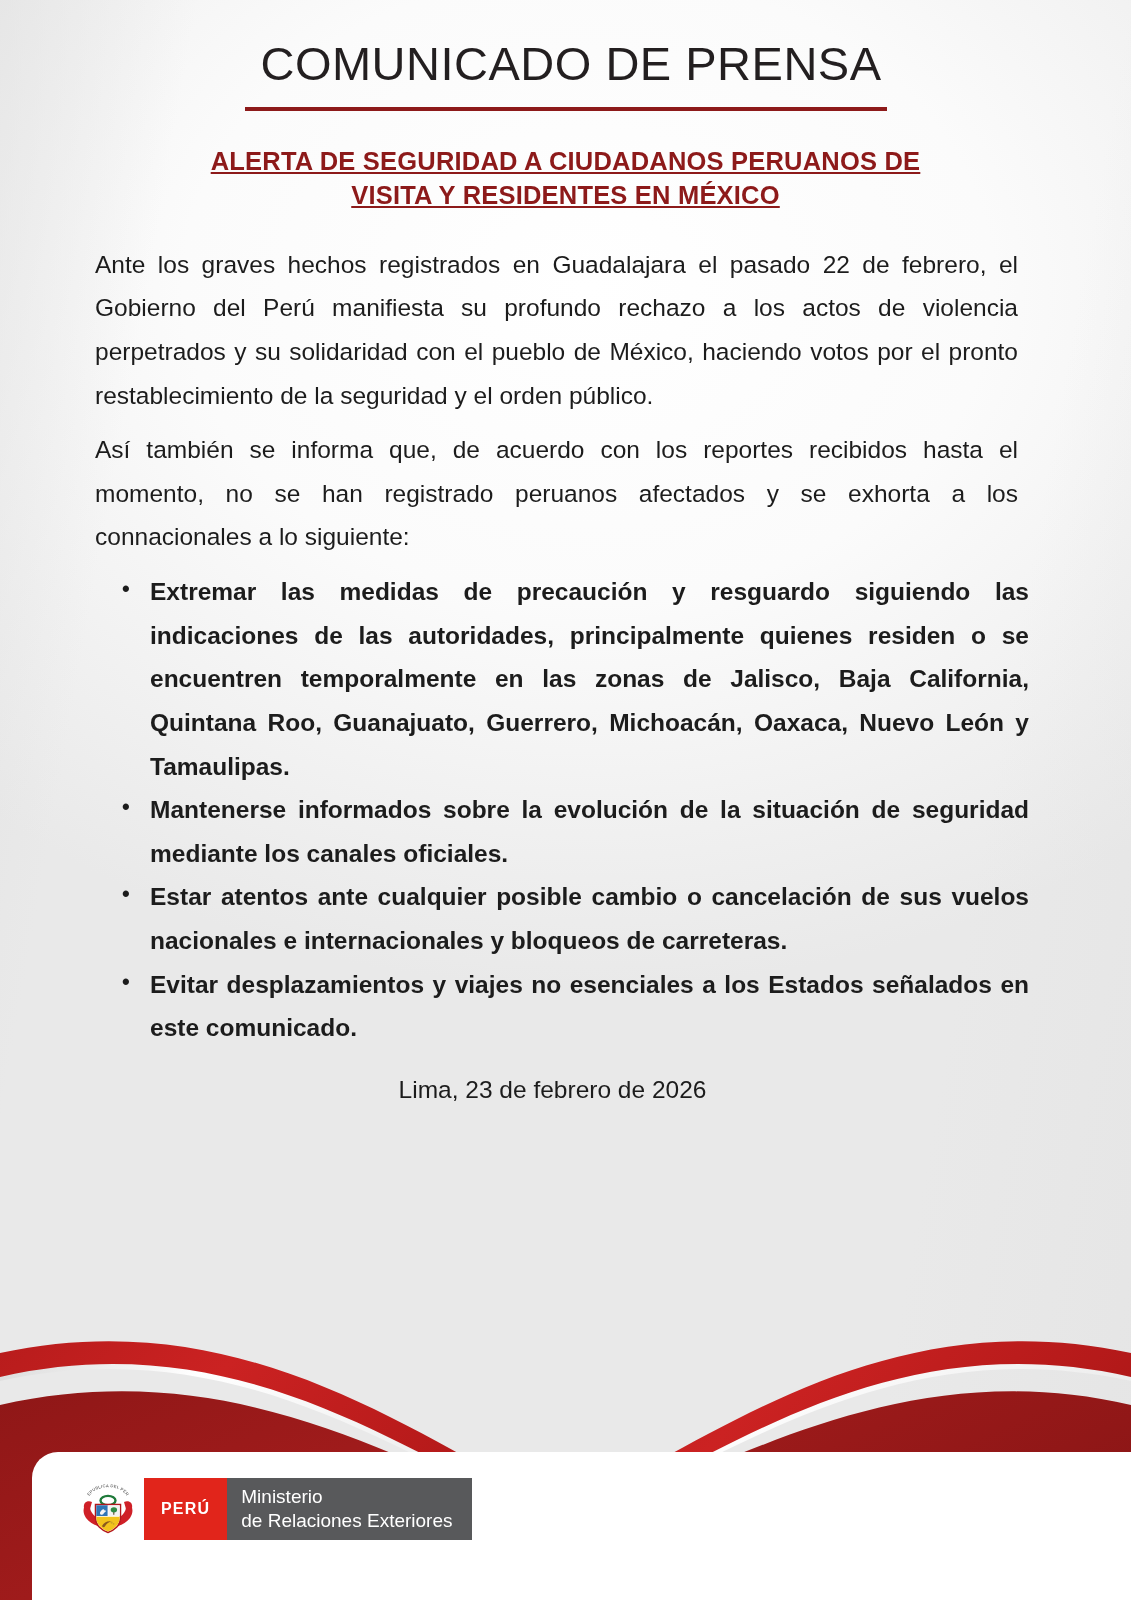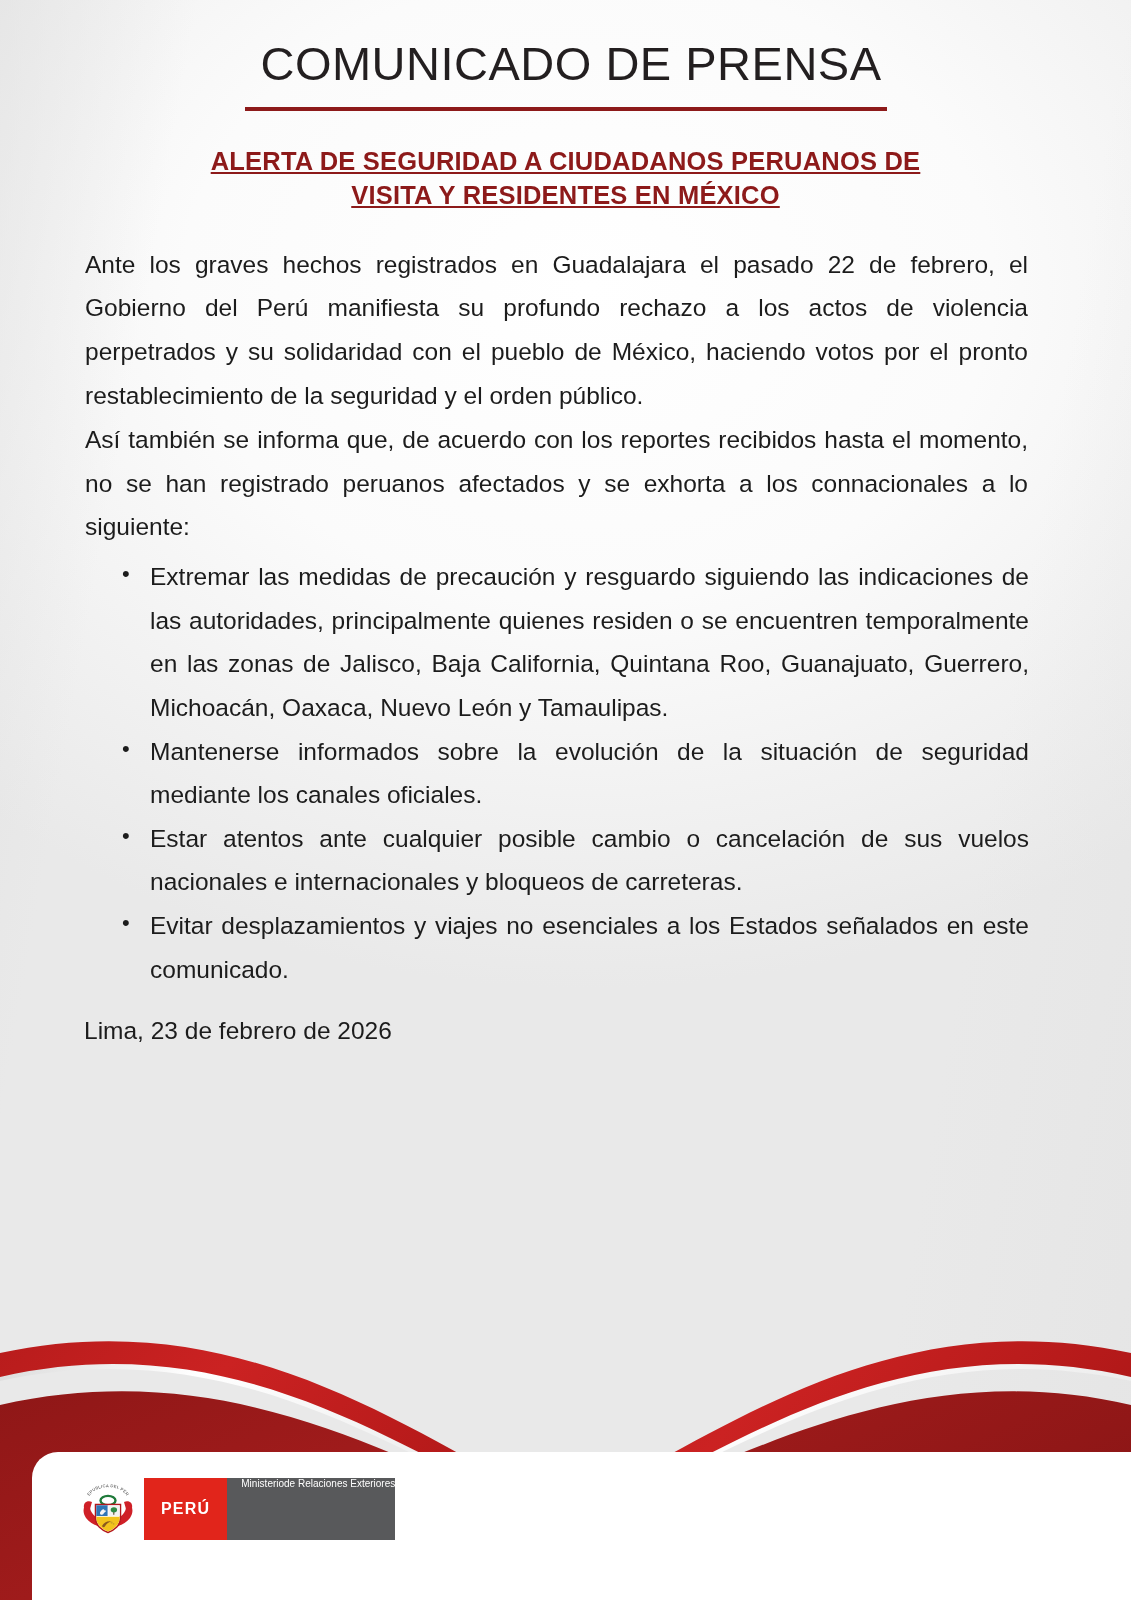--- a/index.html
+++ b/index.html
@@ -75,46 +75,47 @@
   .doc-subtitle .sub-line { display: block; text-decoration: underline; }
 
   
   .body-wrap {
     margin: 30px 102px 0 84px;
     color: #1c1c1c;
     font-size: 24.5px;
     line-height: 1.78;
   }
   p.para {
-    margin: 1px;
+    margin: 11px;
     text-align: justify;
     text-justify: inter-word;
   }
   ul.bullets {
     margin: 6px 0 0 0;
     padding-left: 66px;
     list-style: none;
   }
   ul.bullets > li {
     position: relative;
     text-align: justify;
     text-justify: inter-word;
     margin: 0 0 0 0;
+    font-weight: bold;
   }
   ul.bullets > li::before {
     content: "\2022";
     position: absolute;
     left: -28px;
     top: -1px;
     font-size: 22px;
     color: #1c1c1c;
   }
   .signoff {
     margin: 18px 8px 0 0;
-    text-align: left;
+    text-align: center;
     font-size: 24.5px;
     color: #1c1c1c;
   }
 
   
   .waves {
     position: absolute;
     left: 0;
     bottom: 0;
     width: 1131px;
@@ -157,24 +158,24 @@
     height: 62px;
     display: flex;
     align-items: center;
     padding: 0 17px;
   }
   .logo-ministry {
     background: #58595b;
     color: #ffffff;
     height: 62px;
     display: flex;
-    flex-direction: row;
+    flex-direction: column;
     justify-content: center;
-    padding: 0 0 0 14px;
-    font-size: 10px;
+    padding: 0 20px 0 14px;
+    font-size: 19px;
     line-height: 1.28;
     font-weight: 400;
   }
   .logo-ministry span { display: block; white-space: nowrap; }
 </style>
 </head>
 <body>
 
 <div class="page">
 

